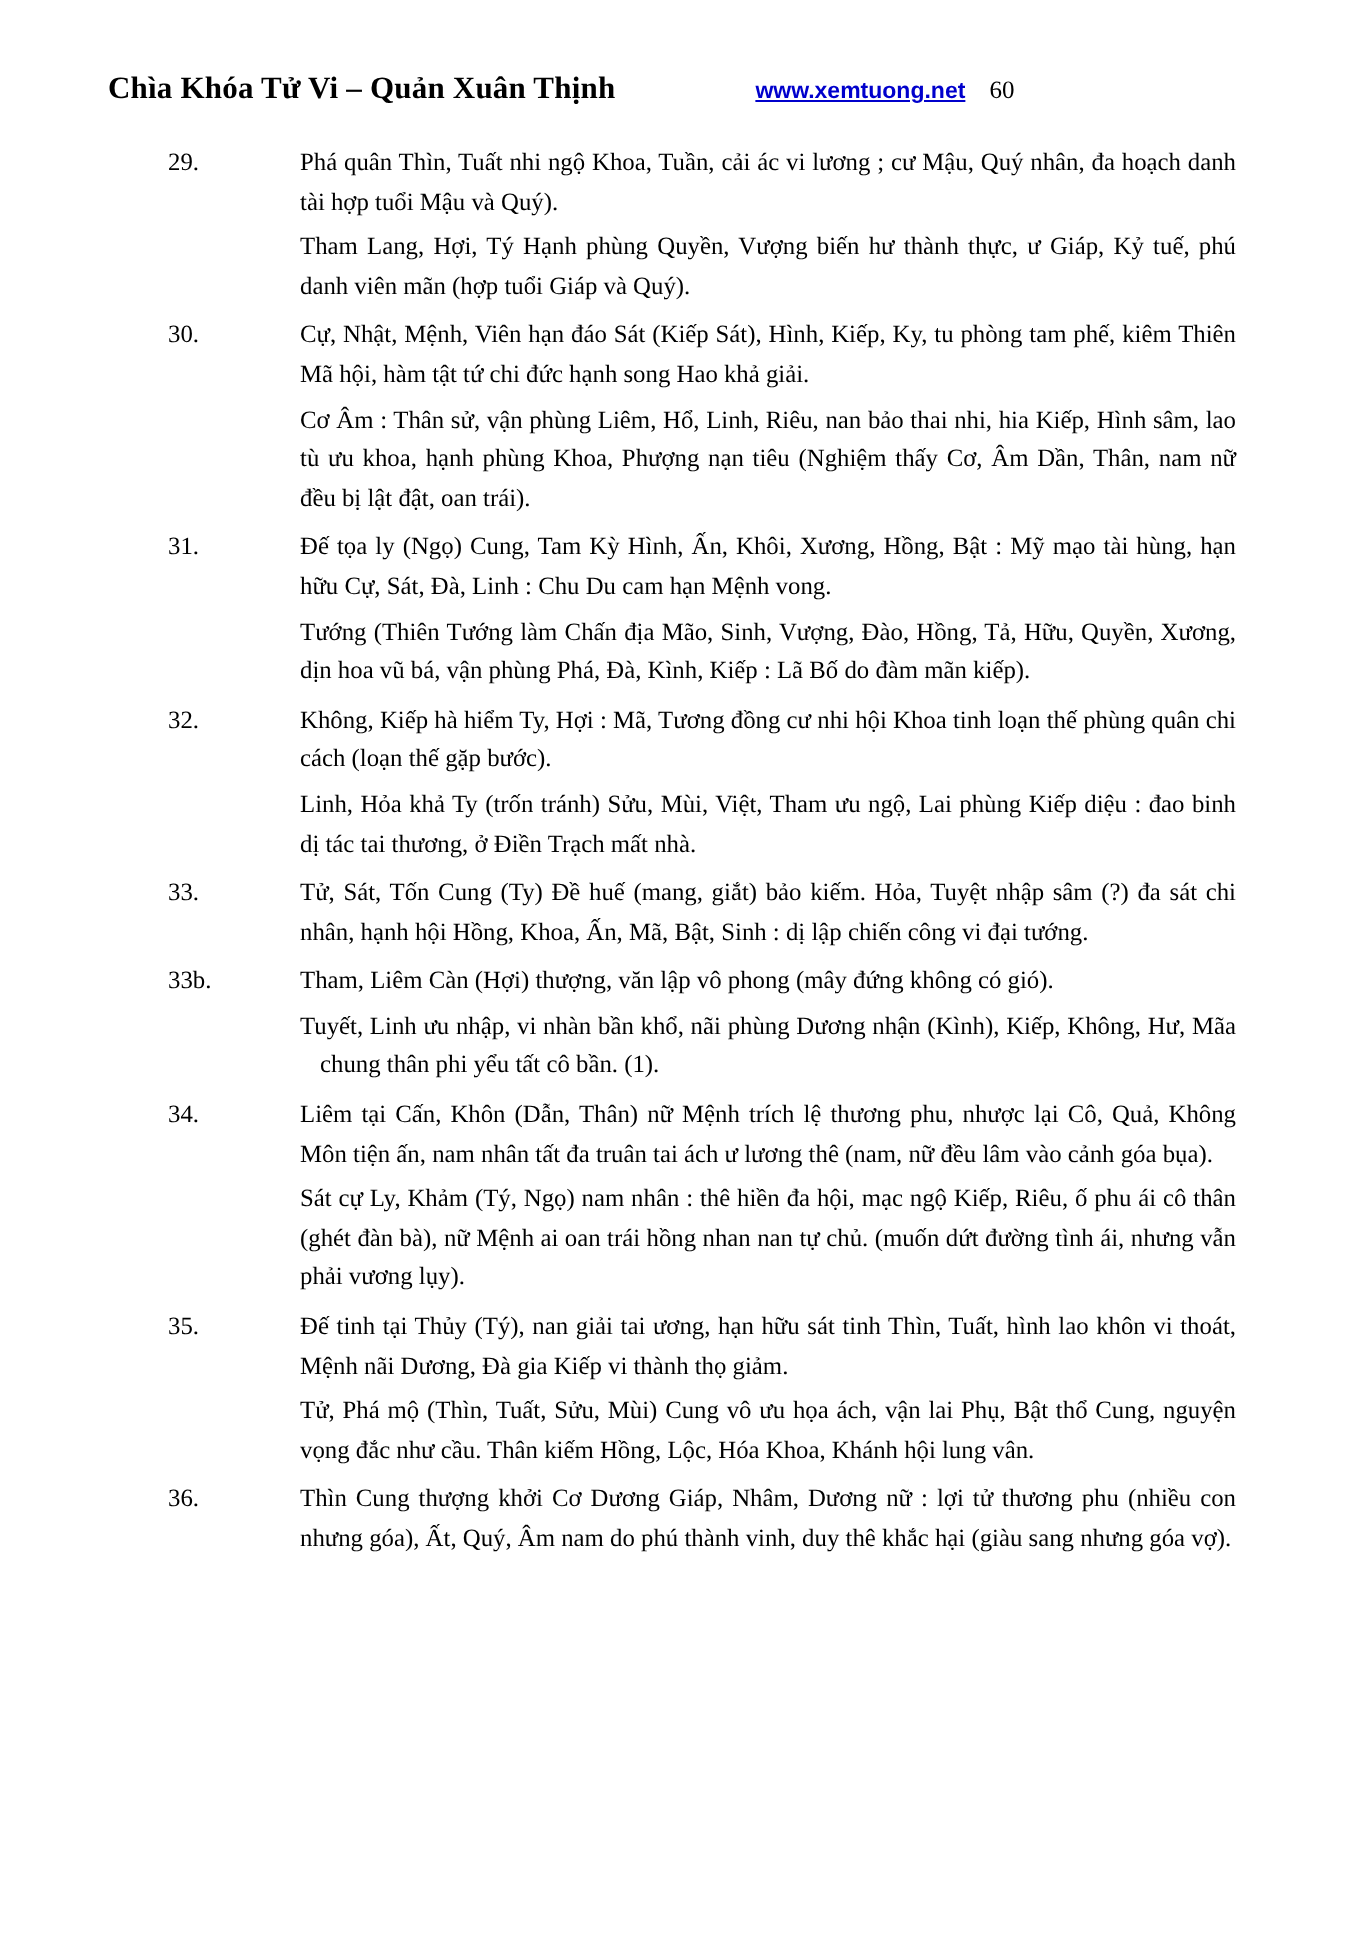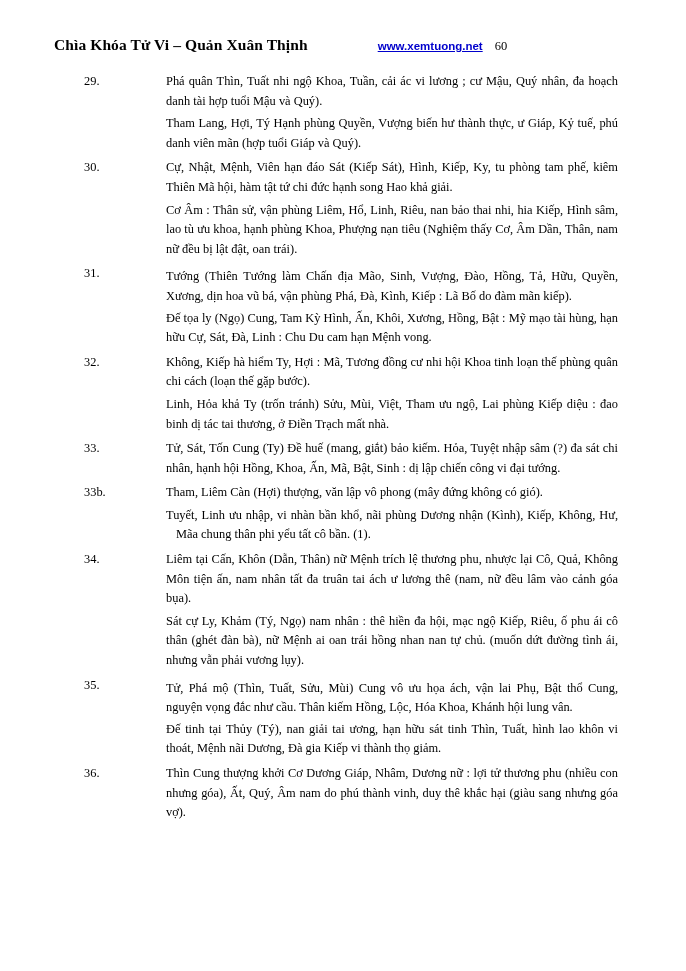--- a/index.html
+++ b/index.html
@@ -65,21 +65,21 @@
     text-align: left;
   }
   .item-body {
     flex: 1 1 auto;
   }
   .para {
     font-size: 12.4px;
     line-height: 1.58;
     text-align: justify;
     text-justify: inter-word;
-    margin: 0 0 2px 16px;
+    margin: 0 0 2px 0;
   }
   .para.sub {
     margin-top: 3px;
   }
   .hang {
     padding-left: 10px;
     text-indent: -10px;
   }
 </style>
 </head>
@@ -107,22 +107,22 @@
       <div class="item-num">30.</div>
       <div class="item-body">
         <p class="para">Cự, Nhật, Mệnh, Viên hạn đáo Sát (Kiếp Sát), Hình, Kiếp, Ky, tu phòng tam phế, kiêm Thiên Mã hội, hàm tật tứ chi đức hạnh song Hao khả giải.</p>
         <p class="para sub">Cơ Âm : Thân sử, vận phùng Liêm, Hổ, Linh, Riêu, nan bảo thai nhi, hia Kiếp, Hình sâm, lao tù ưu khoa, hạnh phùng Khoa, Phượng nạn tiêu (Nghiệm thấy Cơ, Âm Dần, Thân, nam nữ đều bị lật đật, oan trái).</p>
       </div>
     </div>
 
     <div class="item">
       <div class="item-num">31.</div>
       <div class="item-body">
+        <p class="para">Đế tọa ly (Ngọ) Cung, Tam Kỳ Hình, Ấn, Khôi, Xương, Hồng, Bật : Mỹ mạo tài hùng, hạn hữu Cự, Sát, Đà, Linh : Chu Du cam hạn Mệnh vong.</p>
         <p class="para sub">Tướng (Thiên Tướng làm Chấn địa Mão, Sinh, Vượng, Đào, Hồng, Tả, Hữu, Quyền, Xương, dịn hoa vũ bá, vận phùng Phá, Đà, Kình, Kiếp : Lã Bố do đàm mãn kiếp).</p>
-        <p class="para">Đế tọa ly (Ngọ) Cung, Tam Kỳ Hình, Ấn, Khôi, Xương, Hồng, Bật : Mỹ mạo tài hùng, hạn hữu Cự, Sát, Đà, Linh : Chu Du cam hạn Mệnh vong.</p>
       </div>
     </div>
 
     <div class="item">
       <div class="item-num">32.</div>
       <div class="item-body">
         <p class="para">Không, Kiếp hà hiểm Ty, Hợi : Mã, Tương đồng cư nhi hội Khoa tinh loạn thế phùng quân chi cách (loạn thế gặp bước).</p>
         <p class="para sub">Linh, Hỏa khả Ty (trốn tránh) Sửu, Mùi, Việt, Tham ưu ngộ, Lai phùng Kiếp diệu : đao binh dị tác tai thương, ở Điền Trạch mất nhà.</p>
       </div>
     </div>
@@ -146,22 +146,22 @@
       <div class="item-num">34.</div>
       <div class="item-body">
         <p class="para">Liêm tại Cấn, Khôn (Dẫn, Thân) nữ Mệnh trích lệ thương phu, nhược lại Cô, Quả, Không Môn tiện ấn, nam nhân tất đa truân tai ách ư lương thê (nam, nữ đều lâm vào cảnh góa bụa).</p>
         <p class="para sub">Sát cự Ly, Khảm (Tý, Ngọ) nam nhân : thê hiền đa hội, mạc ngộ Kiếp, Riêu, ố phu ái cô thân (ghét đàn bà), nữ Mệnh ai oan trái hồng nhan nan tự chủ. (muốn dứt đường tình ái, nhưng vẫn phải vương lụy).</p>
       </div>
     </div>
 
     <div class="item">
       <div class="item-num">35.</div>
       <div class="item-body">
+        <p class="para">Đế tinh tại Thủy (Tý), nan giải tai ương, hạn hữu sát tinh Thìn, Tuất, hình lao khôn vi thoát, Mệnh nãi Dương, Đà gia Kiếp vi thành thọ giảm.</p>
         <p class="para sub">Tử, Phá mộ (Thìn, Tuất, Sửu, Mùi) Cung vô ưu họa ách, vận lai Phụ, Bật thổ Cung, nguyện vọng đắc như cầu. Thân kiếm Hồng, Lộc, Hóa Khoa, Khánh hội lung vân.</p>
-        <p class="para">Đế tinh tại Thủy (Tý), nan giải tai ương, hạn hữu sát tinh Thìn, Tuất, hình lao khôn vi thoát, Mệnh nãi Dương, Đà gia Kiếp vi thành thọ giảm.</p>
       </div>
     </div>
 
     <div class="item">
       <div class="item-num">36.</div>
       <div class="item-body">
         <p class="para">Thìn Cung thượng khởi Cơ Dương Giáp, Nhâm, Dương nữ : lợi tử thương phu (nhiều con nhưng góa), Ất, Quý, Âm nam do phú thành vinh, duy thê khắc hại (giàu sang nhưng góa vợ).</p>
       </div>
     </div>
 

